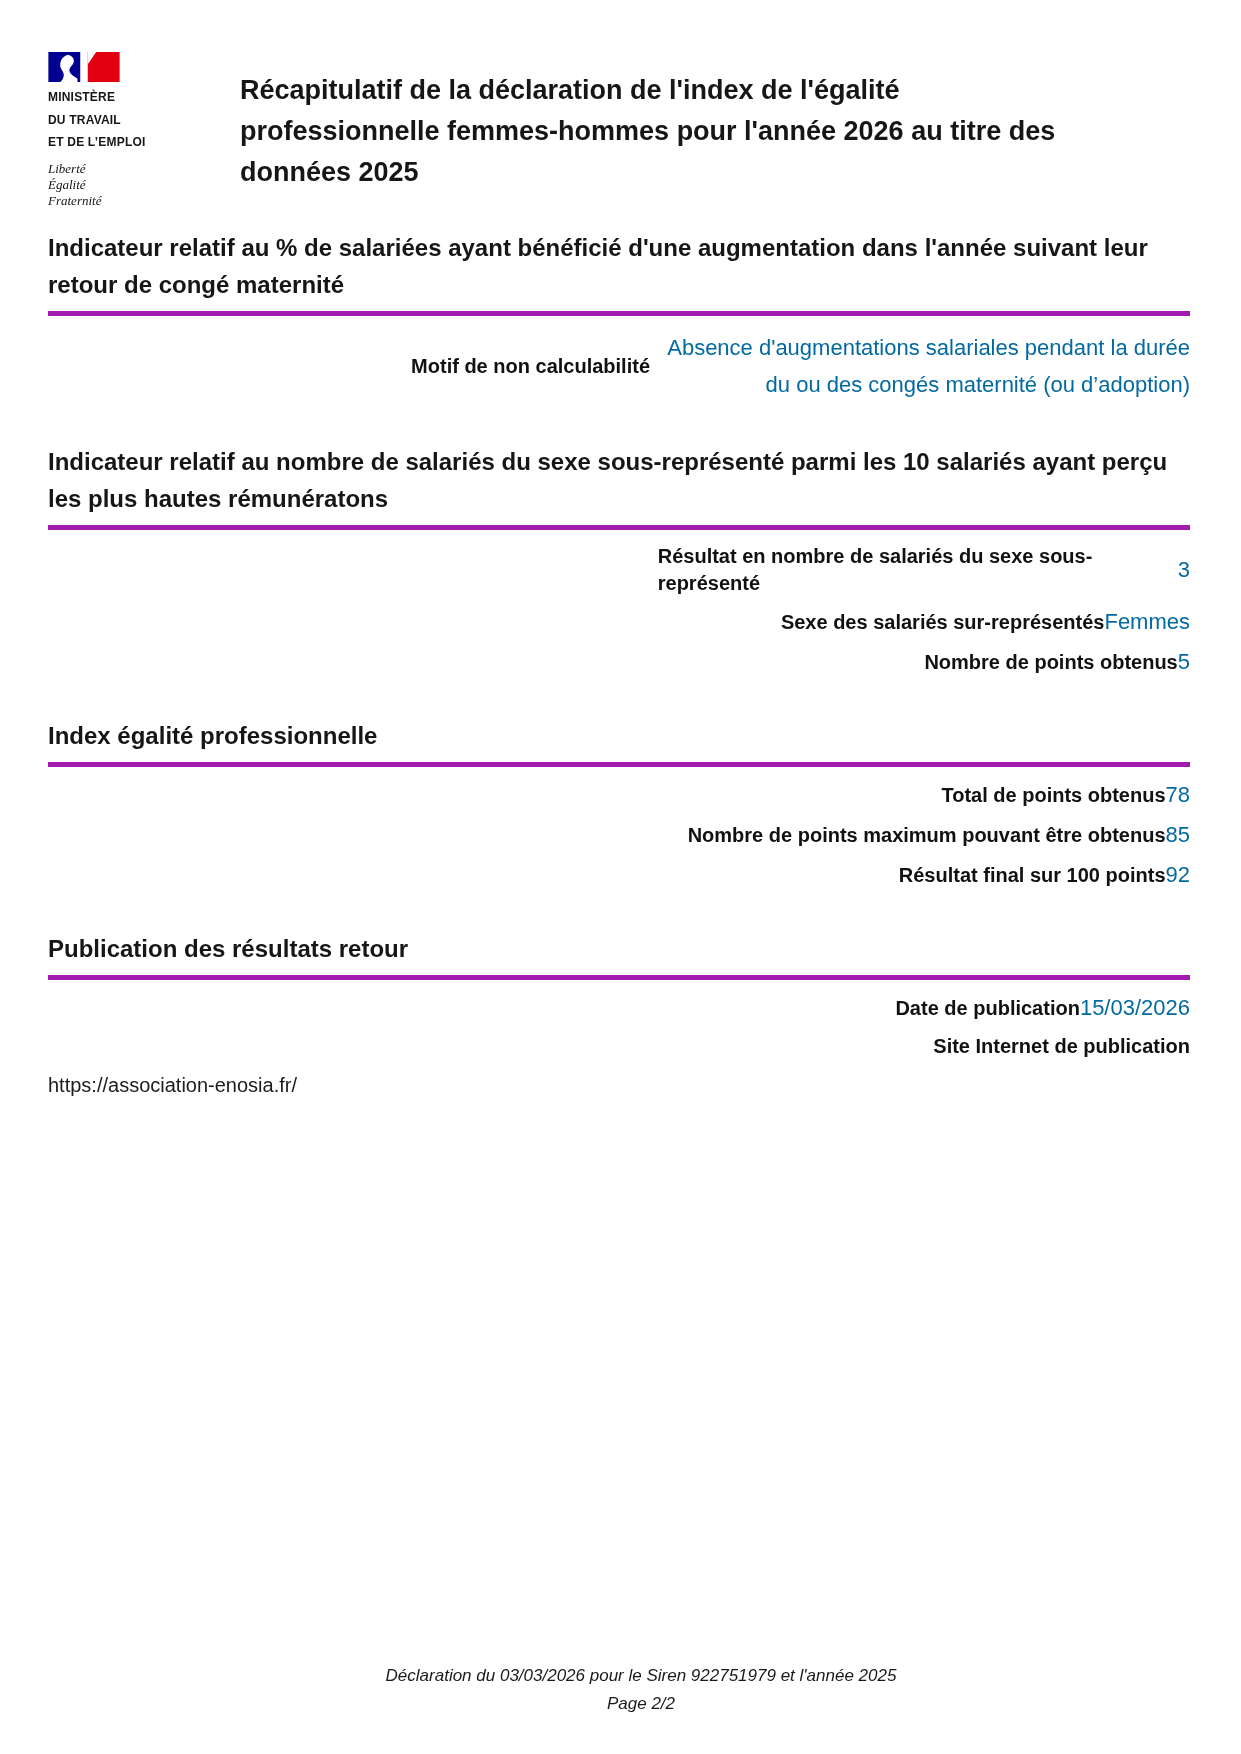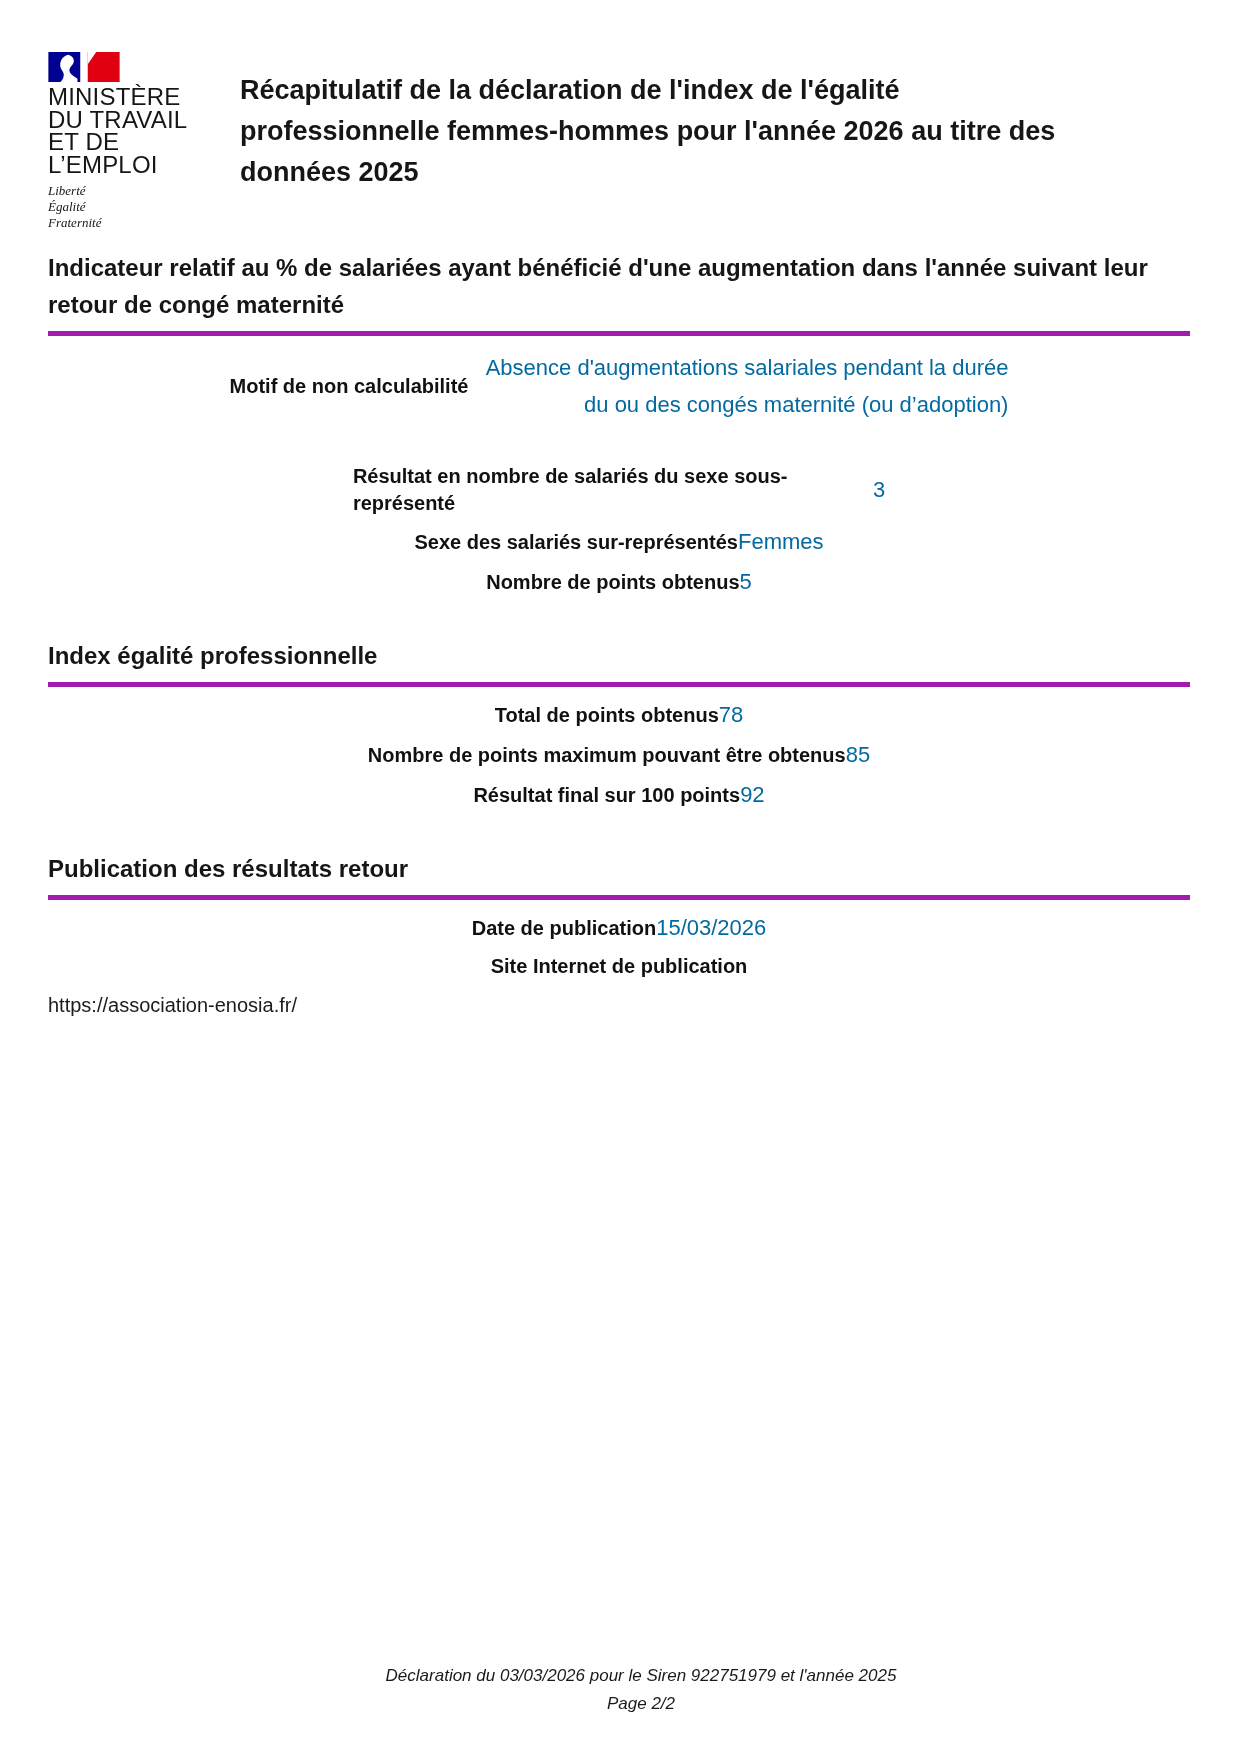--- a/index.html
+++ b/index.html
@@ -12,21 +12,21 @@
     font-family:"Liberation Sans", sans-serif;
     color:#161616;
     overflow:hidden;
   }
   
   .doc-header { display:flex; align-items:flex-start; }
   .logo-block { width:174px; flex:0 0 174px; }
   .flag { display:block; width:72px; height:30px; }
   .ministry-name {
     margin-top:4px;
-    font-size:24px; font-weight:400; line-height:22.5px;
+    font-size:12px; font-weight:700; line-height:22.5px;
     letter-spacing:0.2px; color:#161616;
   }
   .motto {
     margin-top:7px;
     font-family:"Liberation Serif", serif; font-style:italic;
     font-size:13px; line-height:16px; color:#161616;
   }
   .doc-title {
     margin:18px; padding:0;
     max-width:845px;
@@ -38,21 +38,21 @@
   section.first { margin-top:18px; }
   .section-heading {
     margin:0;
     font-size:24px; font-weight:700; line-height:37px;
     color:#161616;
     padding-bottom:8px;
     border-bottom:5px solid #a21caf;
   }
   .rows { margin-top:13px; }
   .row {
-    display:flex; justify-content:center; align-items:center;
+    display:flex; justify-content:flex-end; align-items:center;
     margin-bottom:10px;
   }
   .row-label {
     font-size:20px; font-weight:700; line-height:27px;
     color:#111; max-width:520px;
   }
   .row-value {
     font-size:22px; font-weight:400; color:#0369a1;
     text-align:right; line-height:30px;
   }
@@ -99,20 +99,21 @@
     <h2 class="section-heading">Indicateur relatif au % de salariées ayant bénéficié d'une augmentation dans l'année suivant leur retour de congé maternité</h2>
     <div class="rows">
       <div class="row">
         <div class="row-label">Motif de non calculabilité</div>
         <div class="row-value wide">Absence d'augmentations salariales pendant la durée du ou des congés maternité (ou d’adoption)</div>
       </div>
     </div>
   </section>
 
   <section>
+    <h2 class="section-heading">Indicateur relatif au nombre de salariés du sexe sous-représenté parmi les 10 salariés ayant perçu les plus hautes rémunératons</h2>
     <div class="rows">
       <div class="row">
         <div class="row-label">Résultat en nombre de salariés du sexe sous-représenté</div>
         <div class="row-value">3</div>
       </div>
       <div class="row">
         <div class="row-label">Sexe des salariés sur-représentés</div>
         <div class="row-value">Femmes</div>
       </div>
       <div class="row">

